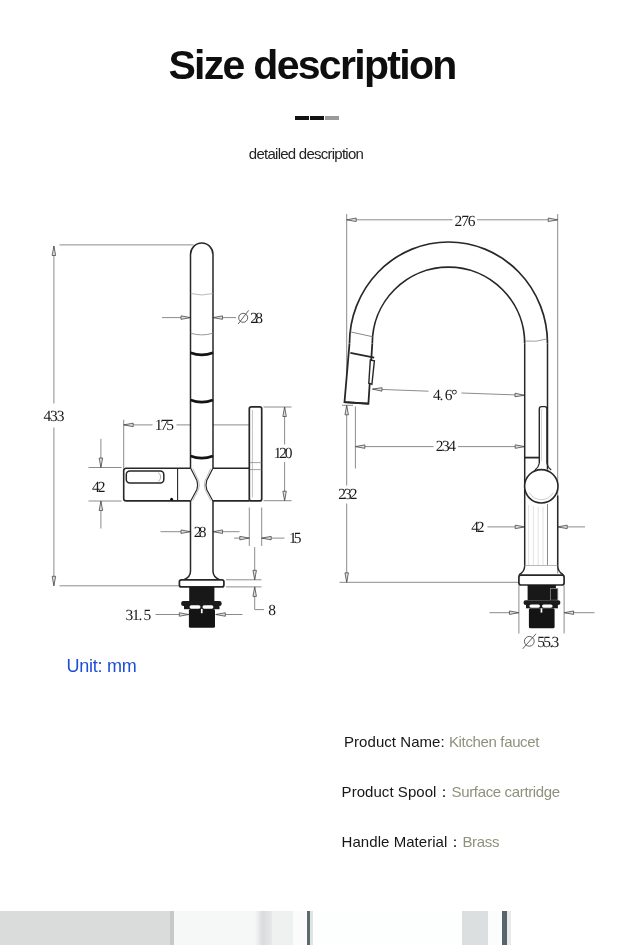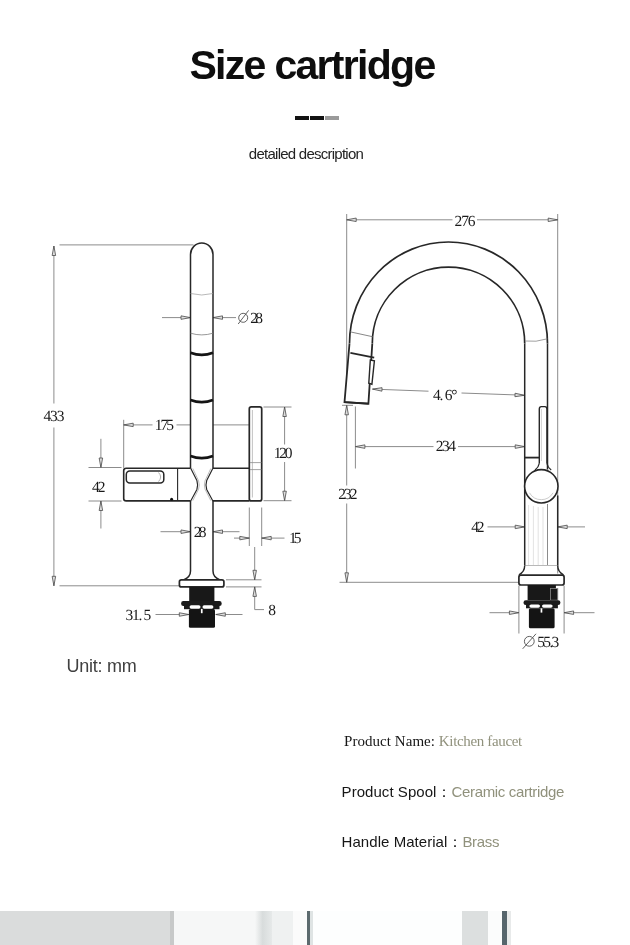--- a/index.html
+++ b/index.html
@@ -2,39 +2,39 @@
 <html><head>
 <meta charset="utf-8">
 <style>
 html,body{margin:0;padding:0;background:#fff;}
 .page{position:relative;width:630px;height:945px;background:#ffffff;overflow:hidden;font-family:"Liberation Sans",sans-serif;transform:translateZ(0);}
 .title{position:absolute;top:42px;left:0;width:624px;text-align:center;font-size:41px;font-weight:bold;color:#0e0e0e;letter-spacing:-1.7px;}
 .dashes{position:absolute;top:116px;left:295px;}
 .dashes span{display:inline-block;float:left;width:13.8px;height:4.4px;margin-right:1.2px;background:#121212;}
 .dashes span.g{background:#9a9a9a;}
 .subtitle{position:absolute;top:145px;left:-9px;width:630px;text-align:center;font-size:15px;color:#232323;letter-spacing:-0.75px;}
-.unit{position:absolute;top:656px;left:66.5px;font-size:18px;color:#404040;letter-spacing:-0.25px;}
+.unit{position:absolute;top:656px;left:66.5px;font-size:18px;color:#1d4ed8;letter-spacing:-0.25px;}
 .prow{position:absolute;font-size:15px;color:#161616;white-space:nowrap;letter-spacing:0.05px;}
 .prow .v{color:#90917c;letter-spacing:-0.35px;}
 .strip{position:absolute;top:911px;left:0;width:630px;height:34px;}
 .strip div{position:absolute;top:0;height:34px;}
 </style>
 </head>
 <body>
 <div class="page">
-  <div class="title">Size cartridge</div>
+  <div class="title">Size description</div>
   <div class="dashes">
       <span></span>
       <span></span>
       <span class="g"></span>
     </div>
   <div class="subtitle">detailed description</div>
   <div class="unit">Unit: mm</div>
-  <div class="prow" style="top:732.5px;left:344px;font-family:Liberation Serif, serif;">Product Name: <span class="v">Kitchen faucet</span></div>
-  <div class="prow" style="top:782.5px;left:341.6px;">Product Spool：<span class="v">Ceramic cartridge</span></div>
+  <div class="prow" style="top:732.5px;left:344px;">Product Name: <span class="v">Kitchen faucet</span></div>
+  <div class="prow" style="top:782.5px;left:341.6px;">Product Spool：<span class="v">Surface cartridge</span></div>
   <div class="prow" style="top:832.5px;left:341.6px;">Handle Material：<span class="v">Brass</span></div>
   <div class="strip">
     <div style="left:0;width:170px;background:#dadcdc;"></div>
     <div style="left:170px;width:4px;background:#c7c9c9;"></div>
     <div style="left:174px;width:81px;background:#f6f7f7;"></div>
     <div style="left:255px;width:17px;background:linear-gradient(90deg,#f6f7f7,#d8dcdc 45%,#e6e9e9);"></div>
     <div style="left:272px;width:21px;background:#eff1f1;"></div>
     <div style="left:293px;width:14px;background:#fbfbfb;"></div>
     <div style="left:307px;width:3.4px;background:#5c6a6e;"></div>
     <div style="left:310.4px;width:3px;background:#dfe4e4;"></div>

